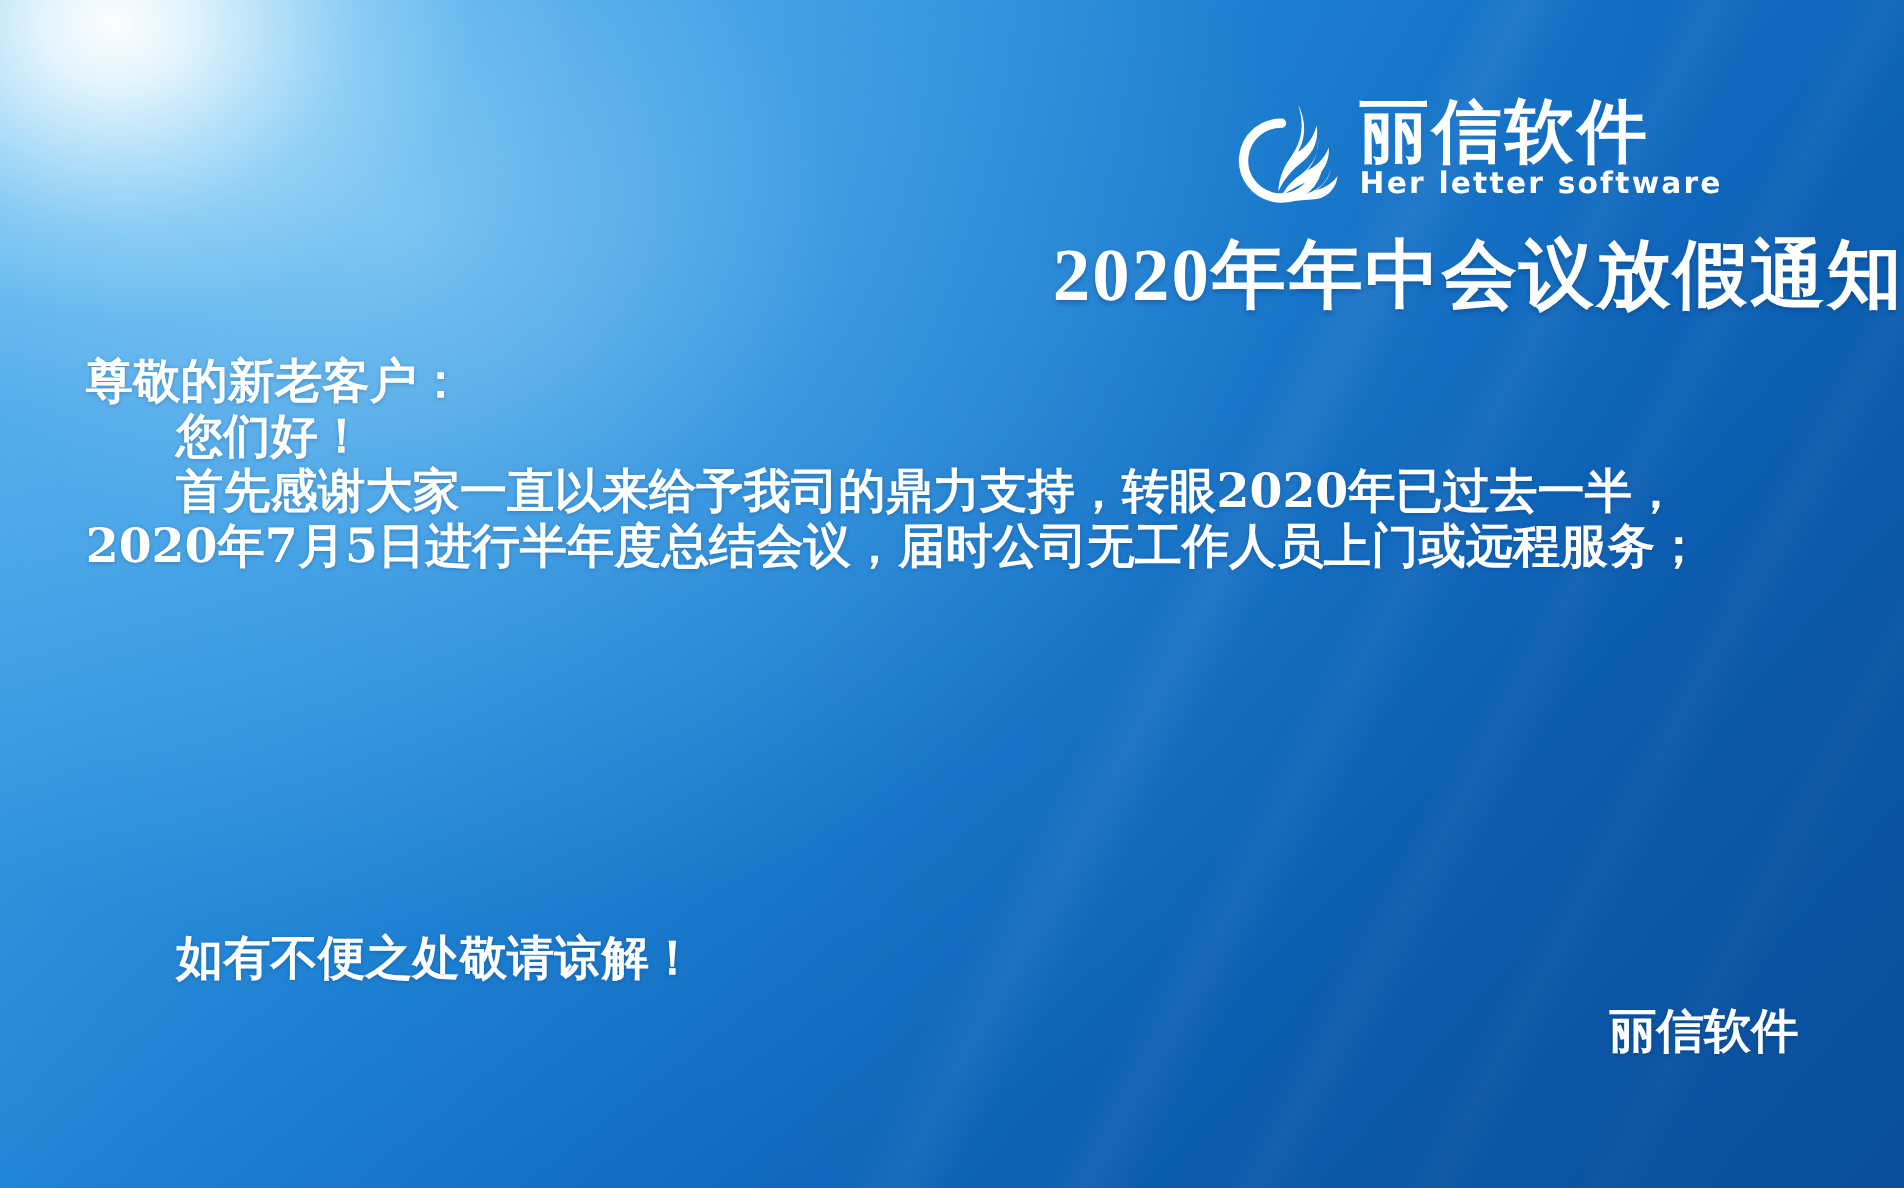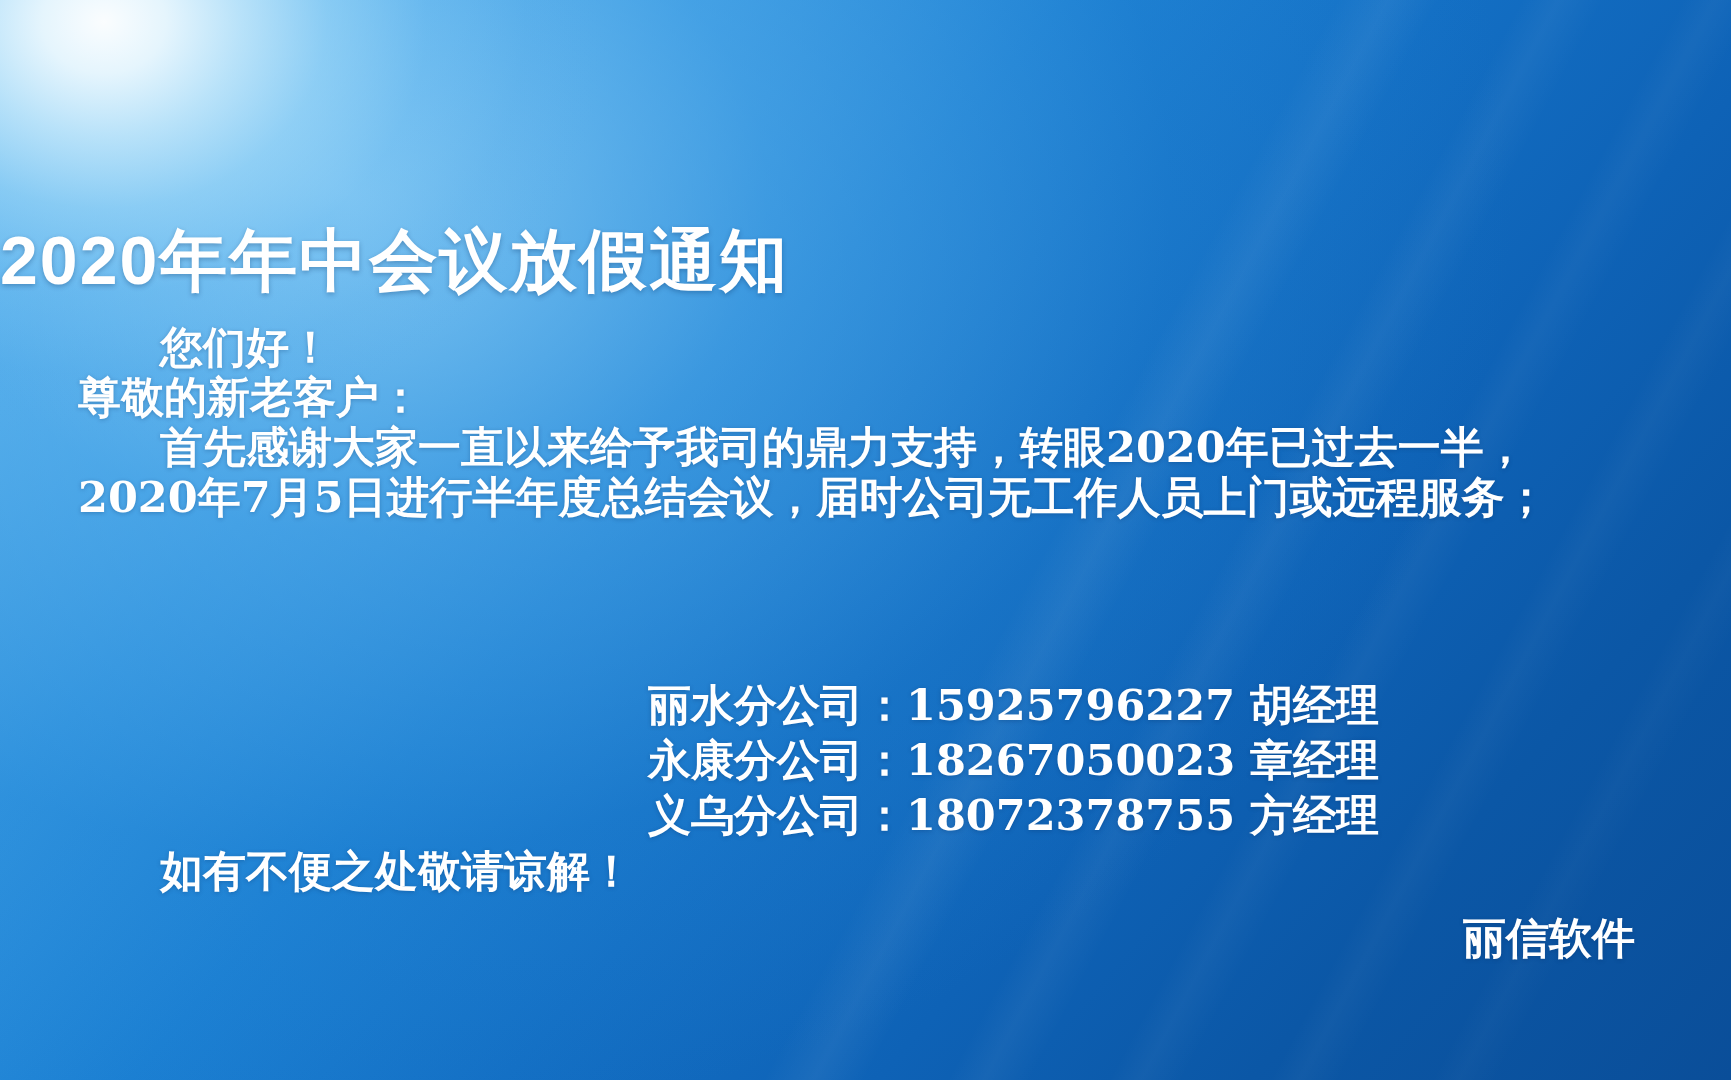--- a/index.html
+++ b/index.html
@@ -76,25 +76,25 @@
     font-weight: 700;
     letter-spacing: 2.0px;
     color: #ffffff;
     margin-top: 6px;
     white-space: nowrap;
   }
 
   
   .title {
     position: absolute;
-    top: 216px;
+    top: 205px;
     left: 0;
     width: 1731px;
-    text-align: left;
-    font-family: Liberation Sans, sans-serif;
+    text-align: right;
+    font-family: Liberation Serif, serif;
     font-weight: 700;
     font-size: 68px;
     letter-spacing: 2px;
     color: #ffffff;
     text-shadow: 0 2px 5px rgba(0,40,90,0.30);
   }
 
   
   .body-block {
     position: absolute;
@@ -156,41 +156,44 @@
   }
   .sign-date { letter-spacing: 1px; }
 </style>
 </head>
 <body>
 
 <div id="poster">
 
   <div class="streaks"></div>
 
+  <div class="logo">
+    <span class="logo-mark">
+      <svg viewBox="0 0 104 104" width="104" height="104" aria-hidden="true">
+        <path d="M47 22 A34 34 0 1 0 79 66" fill="none" stroke="#ffffff" stroke-width="8.5" stroke-linecap="round"></path>
+        <path d="M62 5 C68 22 66 38 56 52 C50 60 45 70 44 84 C50 72 57 64 66 57 C77 48 81 36 79 24 C76 35 70 43 62 48 C69 36 70 20 62 5 Z" fill="#ffffff"></path>
+        <path d="M80 34 C82 48 76 60 64 69 C57 74 51 80 47 88 C56 82 64 78 73 74 C85 68 91 56 90 44 C86 54 79 61 70 65 C78 57 81 46 80 34 Z" fill="#ffffff"></path>
+        <path d="M92 62 C90 74 82 82 70 86 C63 88 57 90 52 94 C61 92 70 92 79 91 C90 89 97 80 98 70 C93 77 86 81 78 83 C86 78 91 71 92 62 Z" fill="#ffffff"></path>
+      </svg>
+    </span>
+    <span class="logo-text">
+      <span class="logo-cn">丽信软件</span>
+      <span class="logo-en">Her letter software</span>
+    </span>
+  </div>
 
   <div class="title">2020年年中会议放假通知</div>
 
   <div class="body-block">
+    <div class="line salutation">尊敬的新老客户：</div>
     <div class="line indent-1">您们好！</div>
-    <div class="line salutation">尊敬的新老客户：</div>
     <div class="line indent-1">首先感谢大家一直以来给予我司的鼎力支持，转眼2020年已过去一半，</div>
     <div class="line">2020年7月5日进行半年度总结会议，届时公司无工作人员上门或远程服务；</div>
   </div>
 
-  <div class="contact-block">
-    <div class="contact-line">
-      <span>丽水分公司：</span><span>15925796227</span>&nbsp;<span>胡经理</span>
-    </div>
-    <div class="contact-line">
-      <span>永康分公司：</span><span>18267050023</span>&nbsp;<span>章经理</span>
-    </div>
-    <div class="contact-line">
-      <span>义乌分公司：</span><span>18072378755</span>&nbsp;<span>方经理</span>
-    </div>
-  </div>
 
   <div class="closing">如有不便之处敬请谅解！</div>
 
   <div class="signature">
     <div class="sign-name">丽信软件</div>
   </div>
 
 </div>
 
 </body></html>

